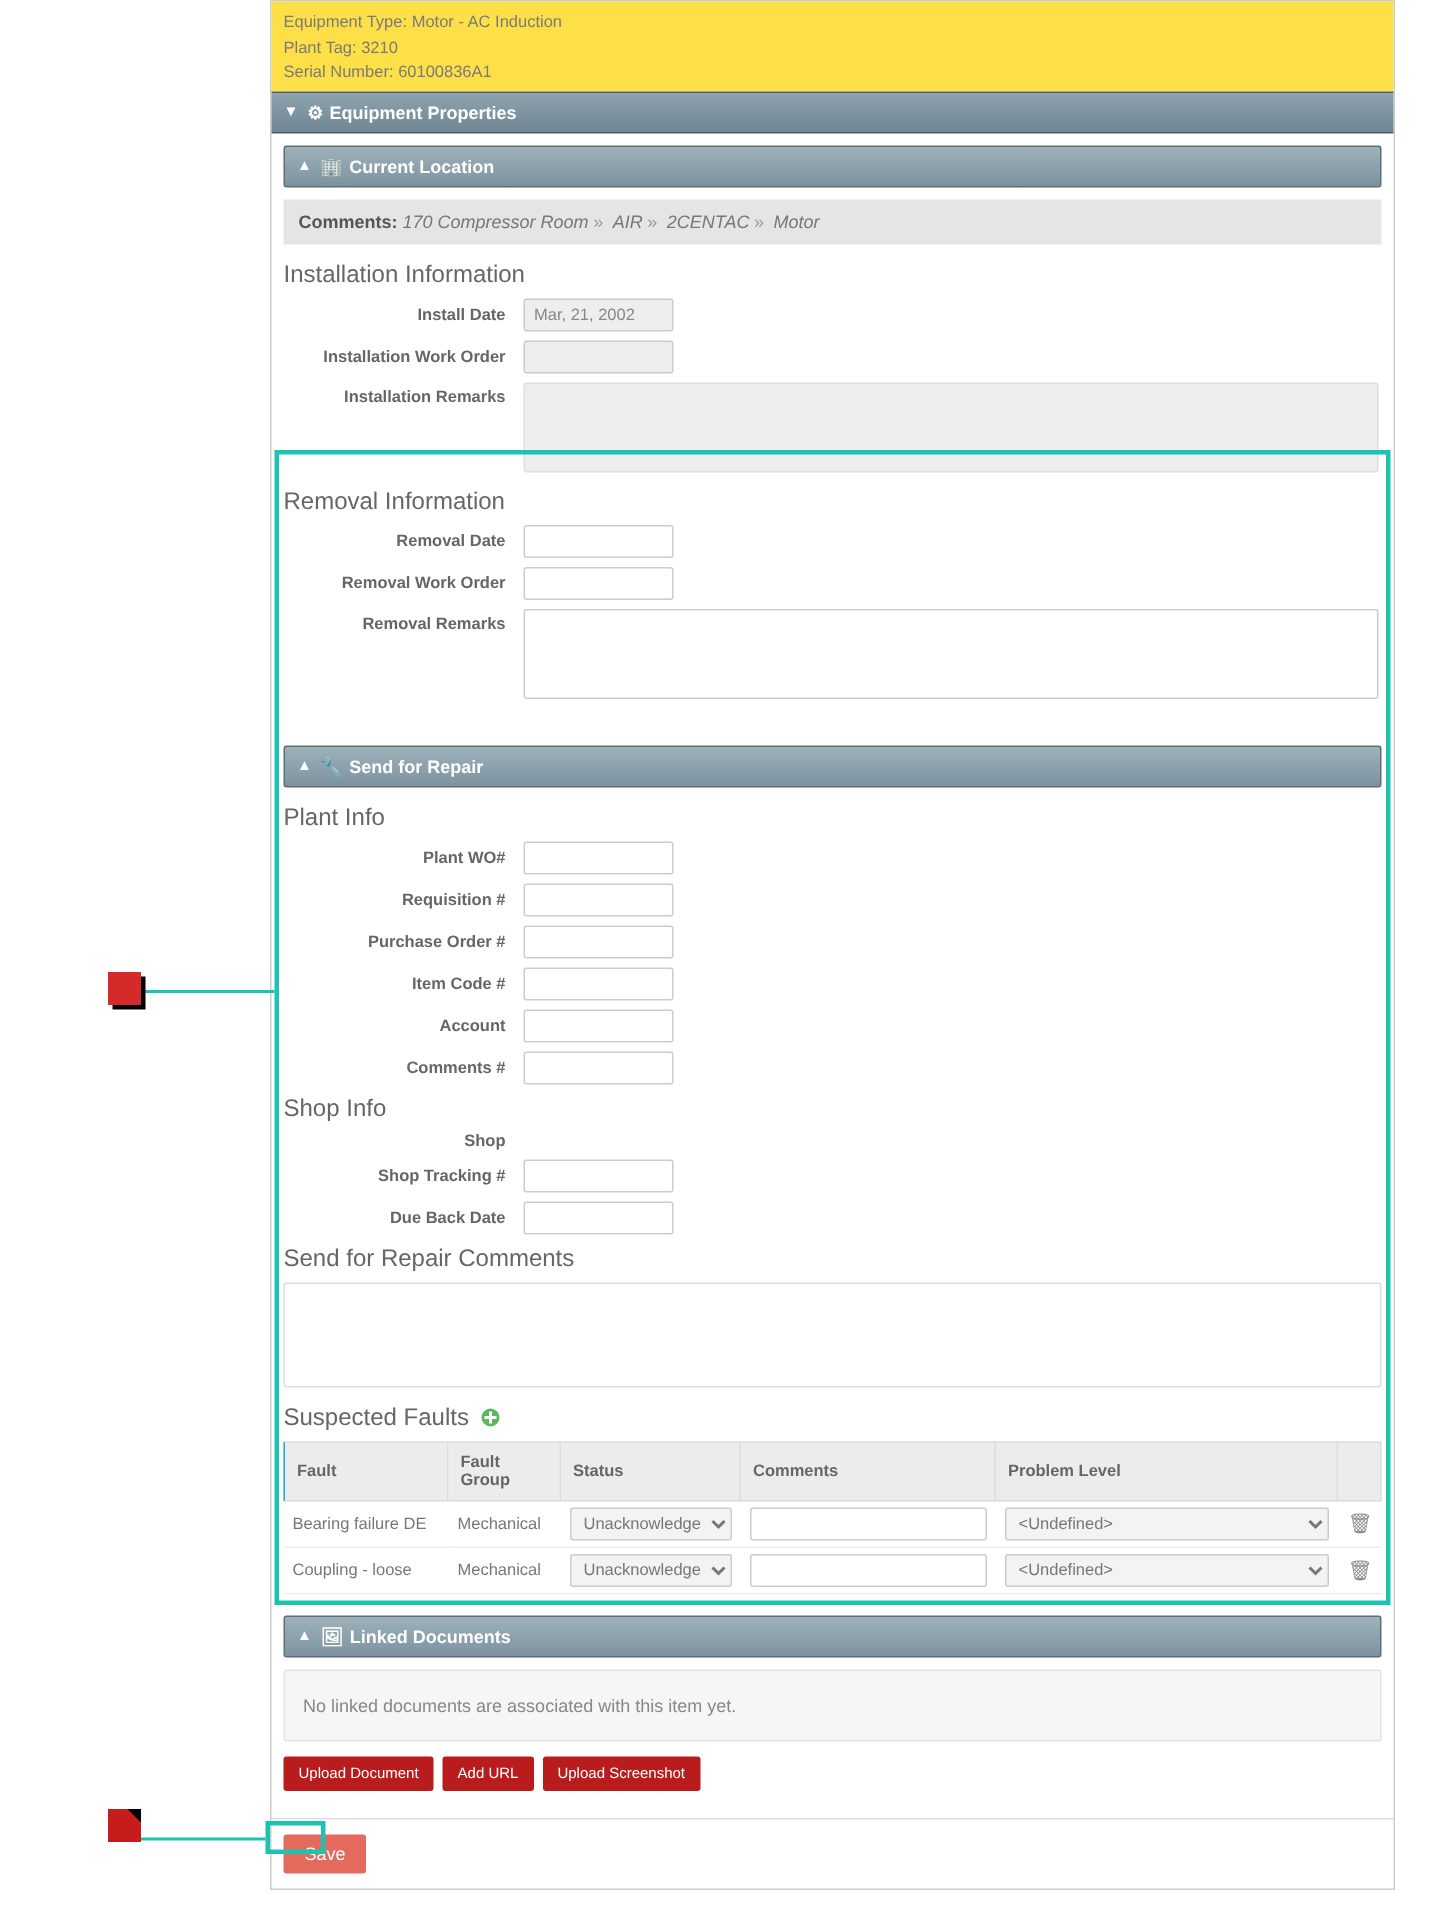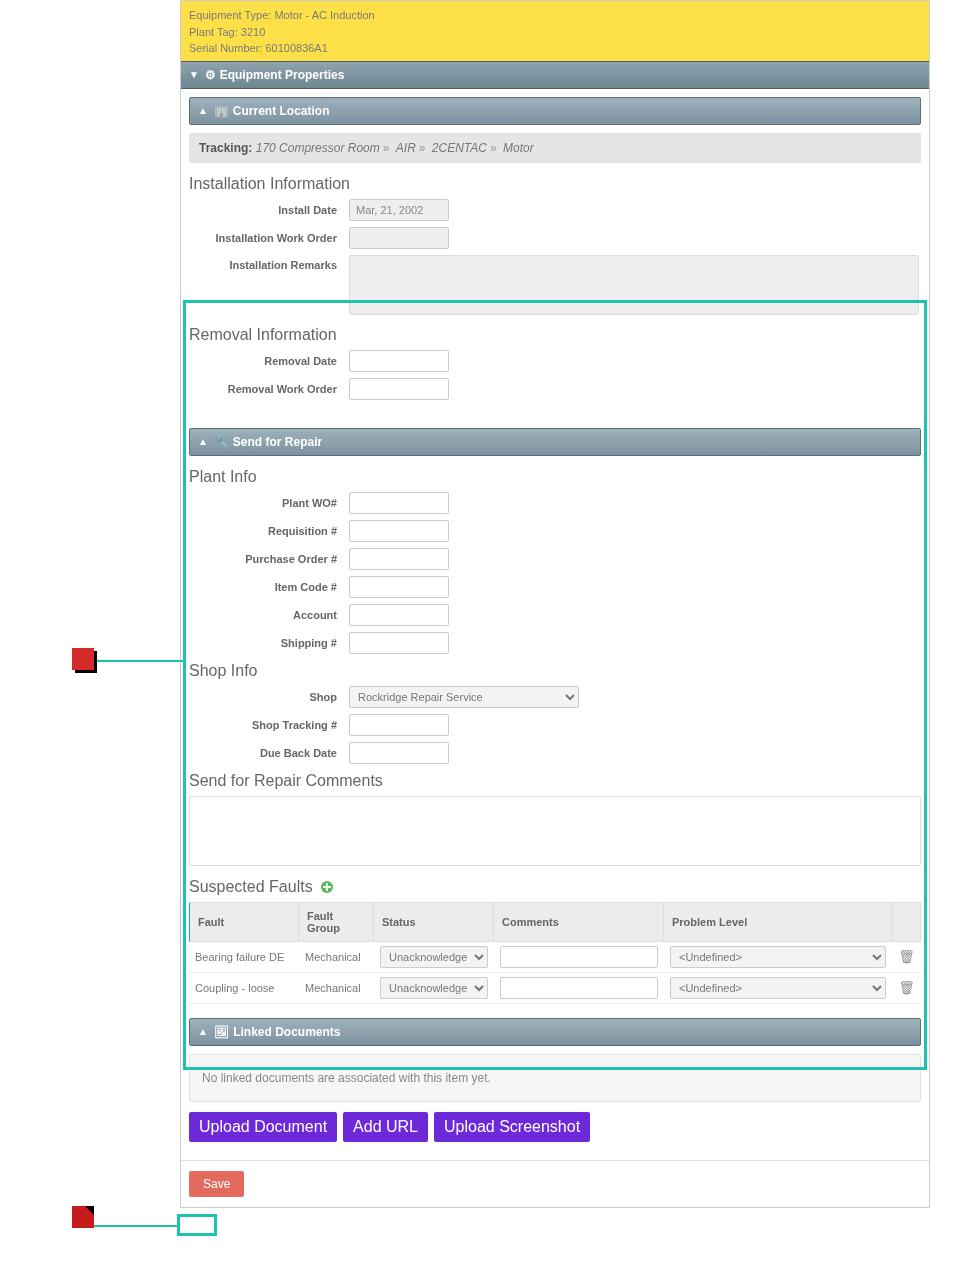--- a/index.html
+++ b/index.html
@@ -41,21 +41,21 @@
 .tbl { width: 100%; border-collapse: separate; border-spacing: 0; font-size: 11px; }
 .tbl th { background: #ececec; text-align: left; padding: 7px 8px; font-weight: bold; color: #666; border: 1px solid #ddd; border-left: none; }
 .tbl th:first-child { border-left: 1px solid #0ea5e9; }
 .tbl td { padding: 4px 6px; border-bottom: 1px solid #eee; color: #777; vertical-align: middle; }
 .tbl .cell-sel { width: 100%; }
 .trash { cursor: pointer; color: #888; font-size: 13px; }
 
 .linked-body { margin: 8px; }
 .linked-msg { border: 1px solid #e3e3e3; background: #f6f6f6; padding: 16px 12px; color: #888; font-size: 12px; border-radius: 2px; }
 .btn-row { display: flex; gap: 6px; margin-top: 10px; }
-.btn-red { background: #6d28d9; color: #fff; border: none; padding: 6px 10px; font-size: 16px; cursor: pointer; border-radius: 2px; }
+.btn-red { background: #b91c1c; color: #fff; border: none; padding: 6px 10px; font-size: 10px; cursor: pointer; border-radius: 2px; }
 
 .footer { padding: 10px 8px; }
 .save-btn { background: #e46a5e; color: #fff; border: none; padding: 6px 14px; font-size: 12px; cursor: pointer; border-radius: 2px; }
 
 .hl-box1 { position: absolute; border: 3px solid #1cc3b0; z-index: 50; pointer-events: none; }
 .hl-box2 { position: absolute; border: 3px solid #1cc3b0; z-index: 50; pointer-events: none; }
 
 .marker { position: absolute; width: 22px; height: 22px; z-index: 60; }
 .marker-red-sq { background: #d42a2a; box-shadow: 3px 3px 0 #000; }
 .marker-line { position: absolute; height: 2px; background: #1cc3b0; z-index: 55; }
@@ -82,21 +82,21 @@
     </div>
 
     <div class="sub-bar">
       <span class="caret">▲</span>
       <span class="icon">🏢</span>
       <span>Current Location</span>
     </div>
 
     <div style="height:8px"></div>
     <div class="location-strip">
-      <b>Tracking:</b>
+      <b>Comments:</b>
       <em>170 Compressor Room</em><span class="bc-sep">»</span>
       <em>AIR</em><span class="bc-sep">»</span>
       <em>2CENTAC</em><span class="bc-sep">»</span>
       <em>Motor</em>
     </div>
 
     <div class="section-body">
       <div class="sect-title">Installation Information</div>
       <div class="form-row">
         <div class="lbl">Install Date</div>
@@ -113,20 +113,24 @@
 
       <div class="sect-title">Removal Information</div>
       <div class="form-row">
         <div class="lbl">Removal Date</div>
         <div class="ctl"><input class="inp" style=""></div>
       </div>
       <div class="form-row">
         <div class="lbl">Removal Work Order</div>
         <div class="ctl"><input class="inp" style=""></div>
       </div>
+      <div class="form-row" style="align-items:flex-start;">
+        <div class="lbl" style="padding-top:4px;">Removal Remarks</div>
+        <div class="ctl"><textarea class="ta wh" style=""></textarea></div>
+      </div>
     </div>
 
     <div class="sub-bar" style="margin-top:14px;">
       <span class="caret">▲</span>
       <span class="icon">🔧</span>
       <span>Send for Repair</span>
     </div>
 
     <div class="section-body">
       <div class="sect-title">Plant Info</div>
@@ -144,28 +148,27 @@
         </div>
       <div class="form-row">
           <div class="lbl">Item Code #</div>
           <div class="ctl"><input class="inp" style=""></div>
         </div>
       <div class="form-row">
           <div class="lbl">Account</div>
           <div class="ctl"><input class="inp" style=""></div>
         </div>
       <div class="form-row">
-          <div class="lbl">Shipping #</div>
+          <div class="lbl">Comments #</div>
           <div class="ctl"><input class="inp" style=""></div>
         </div>
 
       <div class="sect-title">Shop Info</div>
       <div class="form-row">
         <div class="lbl">Shop</div>
-        <div class="ctl"><select class="sel" style="width:230px;"><option>Rockridge Repair Service</option></select></div>
       </div>
       <div class="form-row">
           <div class="lbl">Shop Tracking #</div>
           <div class="ctl"><input class="inp" style=""></div>
         </div>
       <div class="form-row">
           <div class="lbl">Due Back Date</div>
           <div class="ctl"><input class="inp" style=""></div>
         </div>
 

